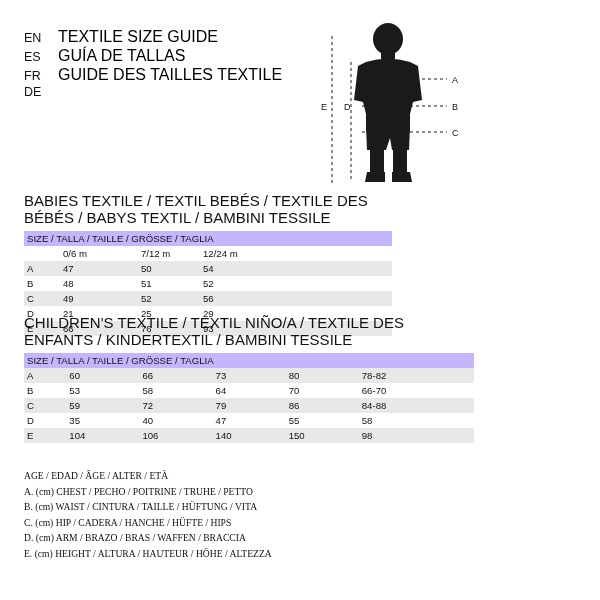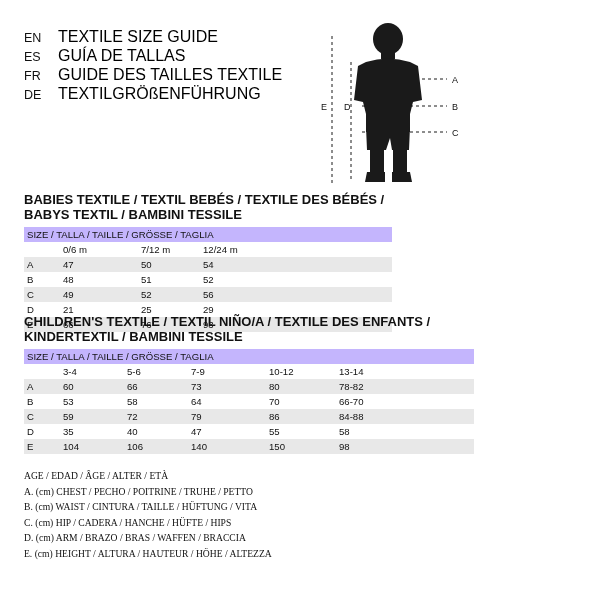--- a/index.html
+++ b/index.html
@@ -47,22 +47,22 @@
     position: absolute;
     right: 18px;
     top: 22px;
     width: 160px;
     height: 170px;
   }
   .figure svg { display: block; }
 
   
   .section-heading {
-    font-size: 13px;
-    font-weight: bold;
+    font-size: 15px;
+    font-weight: normal;
     color: #111;
     margin: 0 0 5px 0;
   }
 
   
   table.size-table {
     border-collapse: collapse;
     width: 100%;
     font-size: 9.6px;
     color: #111;
@@ -117,21 +117,20 @@
     <div class="title-row">
       <span class="title-lang">ES</span>
       <span class="title-text">GUÍA DE TALLAS</span>
     </div>
     <div class="title-row">
       <span class="title-lang">FR</span>
       <span class="title-text">GUIDE DES TAILLES TEXTILE</span>
     </div>
     <div class="title-row">
       <span class="title-lang">DE</span>
-      <span class="title-text">TEXTILGRÖßENFÜHRUNG</span>
     </div>
   </div>
 
   <div class="figure">
     <svg width="160" height="170" viewBox="0 0 160 170" xmlns="http://www.w3.org/2000/svg">
       <g>
 
         <ellipse cx="78" cy="17" rx="15" ry="16" fill="#1a1a1a"></ellipse>
 
         <rect x="71" y="29" width="14" height="8" fill="#1a1a1a"></rect>
@@ -211,28 +210,20 @@
       </table>
   </div>
 
   <div class="children-wrap">
     <div class="section-heading">CHILDREN'S TEXTILE / TEXTIL NIÑO/A / TEXTILE DES ENFANTS / KINDERTEXTIL / BAMBINI TESSILE</div>
     <table class="size-table">
       <tbody>
           <tr class="hdr-row">
         <td class="cell-pad" colspan="6">SIZE / TALLA / TAILLE / GRÖSSE / TAGLIA</td>
       </tr>
-      <tr class="sub-row">
-        <td class="cell-pad" style="width:36px;"></td>
-        <td style="width:64px;">3-4</td>
-        <td style="width:64px;">5-6</td>
-        <td style="width:78px;">7-9</td>
-        <td style="width:70px;">10-12</td>
-        <td>13-14</td>
-      </tr>
       <tr class="row-alt">
         <td class="cell-pad">A</td>
         <td>60</td>
         <td>66</td>
         <td>73</td>
         <td>80</td>
         <td>78-82</td>
       </tr>
       <tr class="row-plain">
         <td class="cell-pad">B</td>

